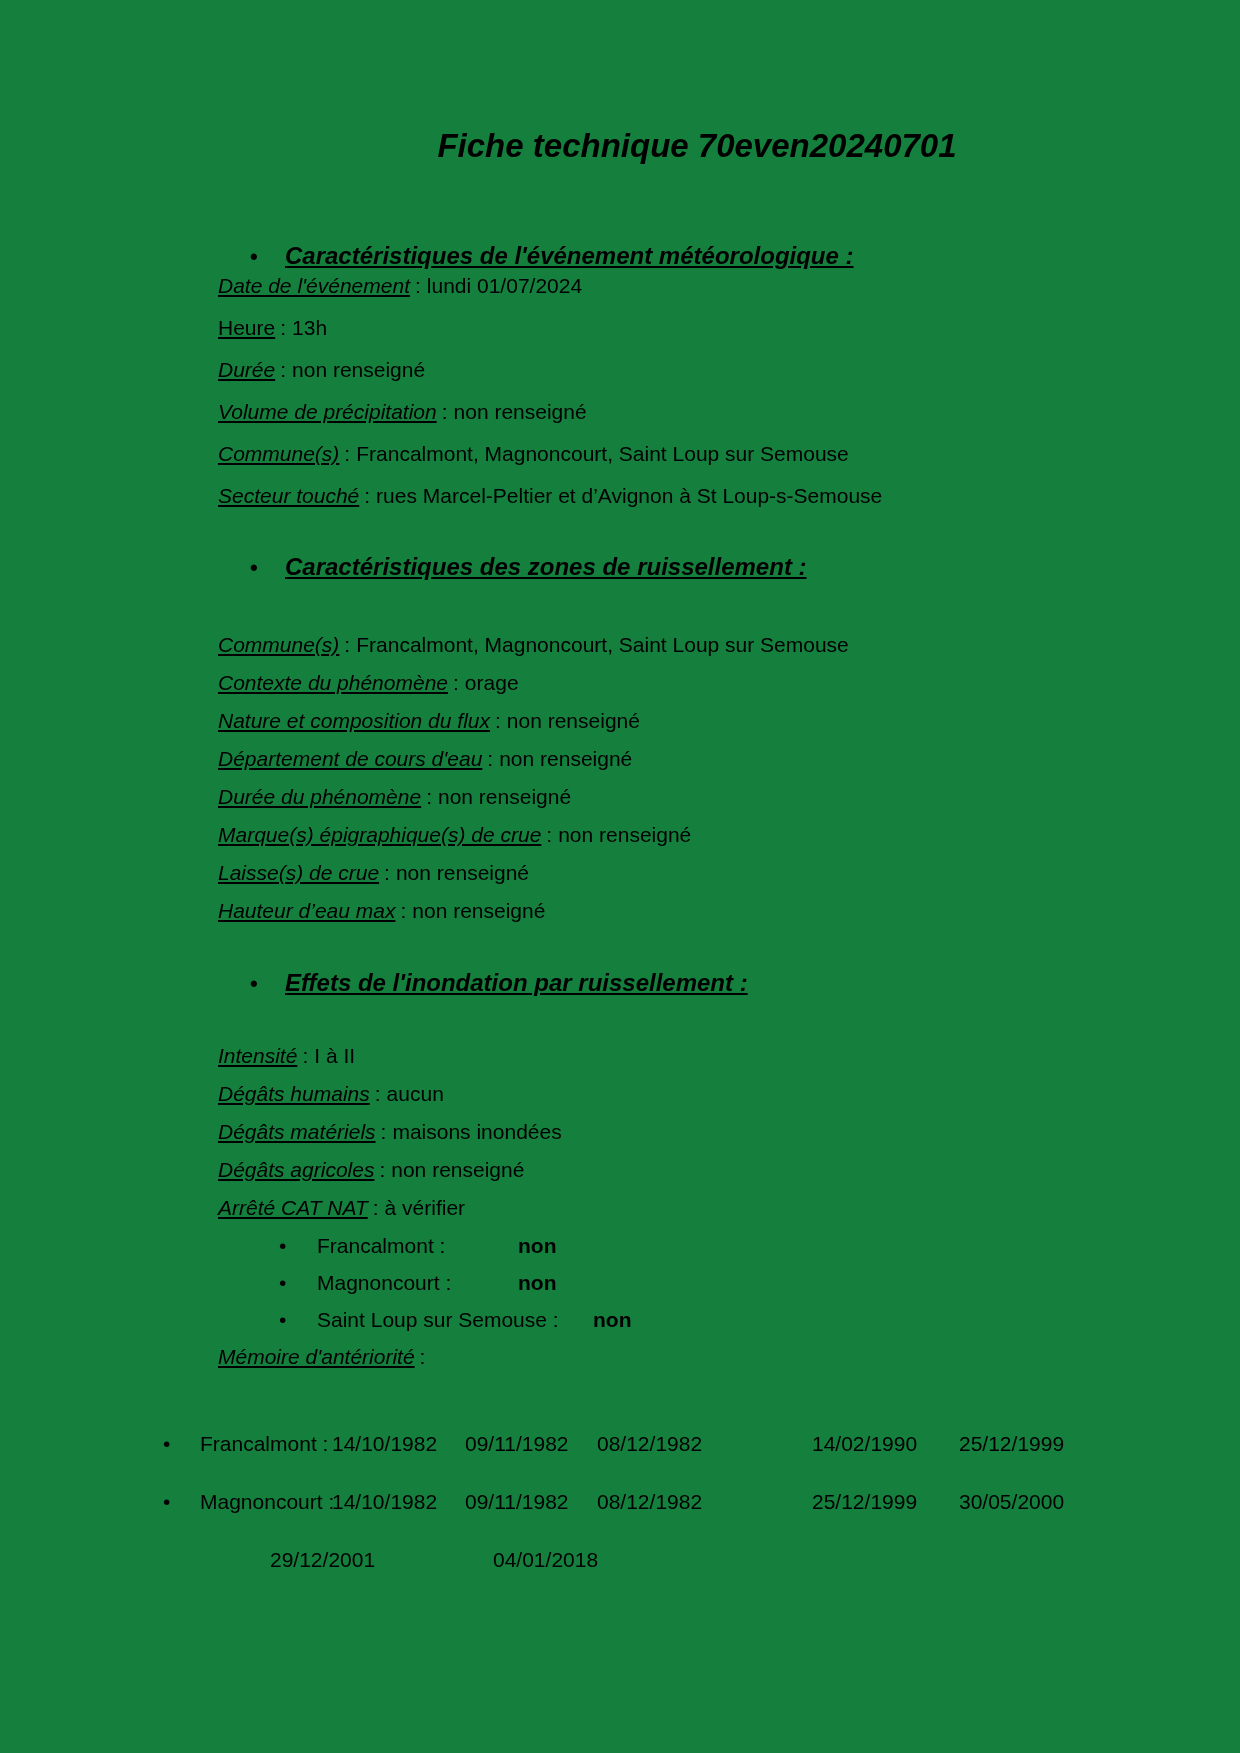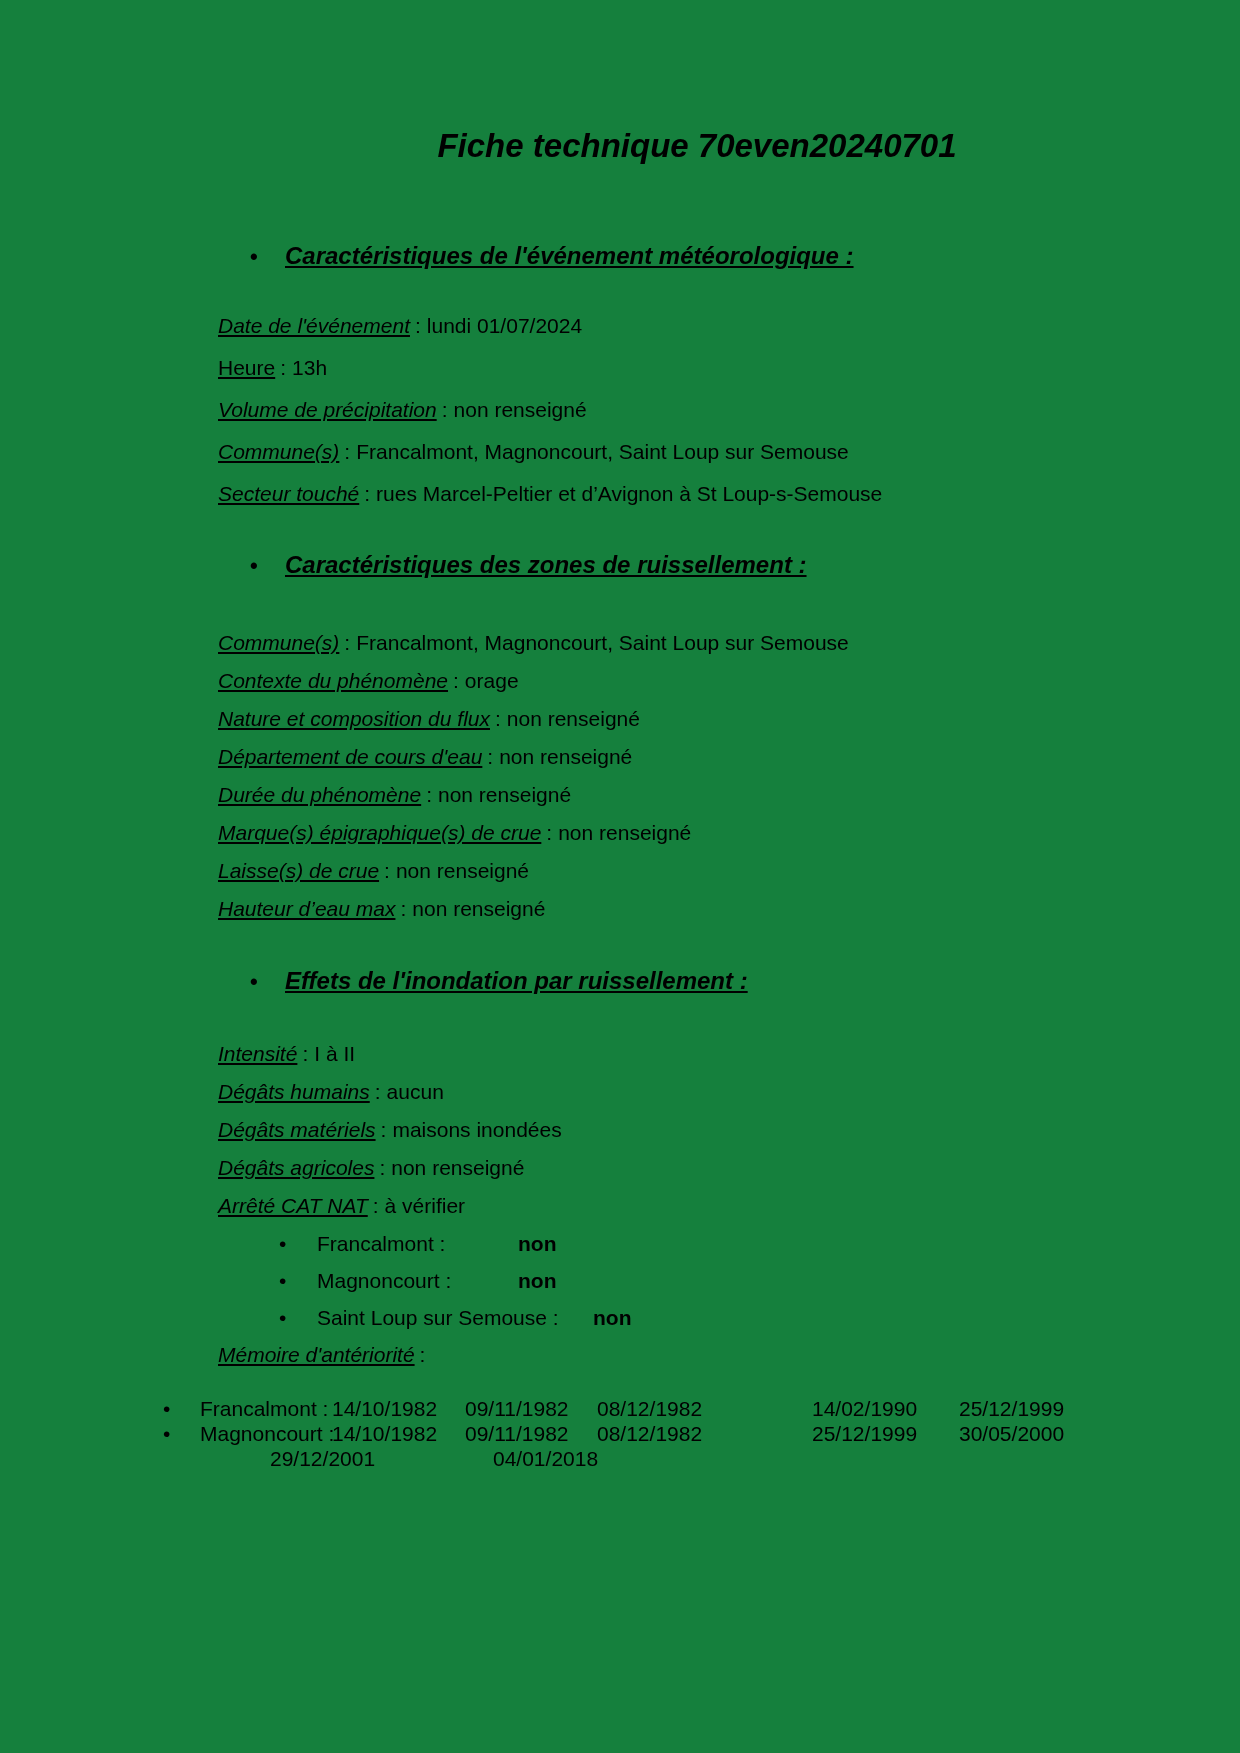--- a/index.html
+++ b/index.html
@@ -30,21 +30,21 @@
     line-height:32px;
     white-space:nowrap;
   }
   .heading .hb { display:inline-block; width:35px; font-style:normal; font-size:22px; }
   .heading .ht { text-decoration:underline; }
   .h1 { margin-top:74px; }
   .h2 { margin-top:42px; }
   .h3 { margin-top:43px; }
 
   .fields { padding-left:218px; }
-  .fields.s1 { margin-top:40px; }
+  .fields.s1 { }
   .fields.s2 { margin-top:48px; }
   .fields.s3 { margin-top:43px; }
   .field { line-height:26px; }
   .s1 .field { margin-bottom:16px; }
   .s2 .field, .s3 .field { margin-bottom:12px; }
   .flabel { font-style:italic; text-decoration:underline; }
   .flabel.upright { font-style:normal; }
   .sep { margin:0 6px 0 5px; }
 
   .catnat { margin-top:12px; padding-left:279px; list-style:none; }
@@ -53,21 +53,21 @@
   .cn-name { display:inline-block; min-width:201px; }
   .cn-item:nth-child(3) .cn-name { min-width:276px; }
   .cn-val { font-weight:bold; }
 
   .memoire { margin-top:10px; padding-left:218px; line-height:26px; }
 
   .ant { margin-top:28px; }
   .ant-row { padding-left:163px; line-height:25px; white-space:nowrap; }
   .ant-bullet { display:inline-block; width:37px; }
   .ant-name { display:inline-block; width:132px; }
-  .ant-date { display:inline-block; }
+  .ant-date { display:inline-block;margin-top:33px; }
   .ant-date.w1 { width:133px; }
   .ant-date.w2 { width:132px; }
   .ant-date.w3 { width:215px; }
   .ant-date.w4 { width:147px; }
   .ant-cont { padding-left:270px; }
   .ant-cont .d1 { display:inline-block; width:223px; }
 </style>
 </head>
 <body>
 
@@ -75,20 +75,21 @@
 
   <h1 class="title">Fiche technique 70even20240701</h1>
 
   <div class="heading h1">
     <span class="hb">•</span><span class="ht">Caractéristiques de l'événement météorologique :</span>
   </div>
 
   <div class="fields s1">
     <p class="field"><span class="flabel">Date de l'événement</span><span class="sep">:</span><span class="fvalue">lundi 01/07/2024</span></p>
     <p class="field"><span class="flabel upright">Heure</span><span class="sep">:</span><span class="fvalue">13h</span></p>
+    <p class="field"><span class="flabel">Durée</span><span class="sep">:</span><span class="fvalue">non renseigné</span></p>
     <p class="field"><span class="flabel">Volume de précipitation</span><span class="sep">:</span><span class="fvalue">non renseigné</span></p>
     <p class="field"><span class="flabel">Commune(s)</span><span class="sep">:</span><span class="fvalue">Francalmont, Magnoncourt, Saint Loup sur Semouse</span></p>
     <p class="field"><span class="flabel">Secteur touché</span><span class="sep">:</span><span class="fvalue">rues Marcel-Peltier et d’Avignon à St Loup-s-Semouse</span></p>
   </div>
 
   <div class="heading h2">
     <span class="hb">•</span><span class="ht">Caractéristiques des zones de ruissellement :</span>
   </div>
 
   <div class="fields s2">

